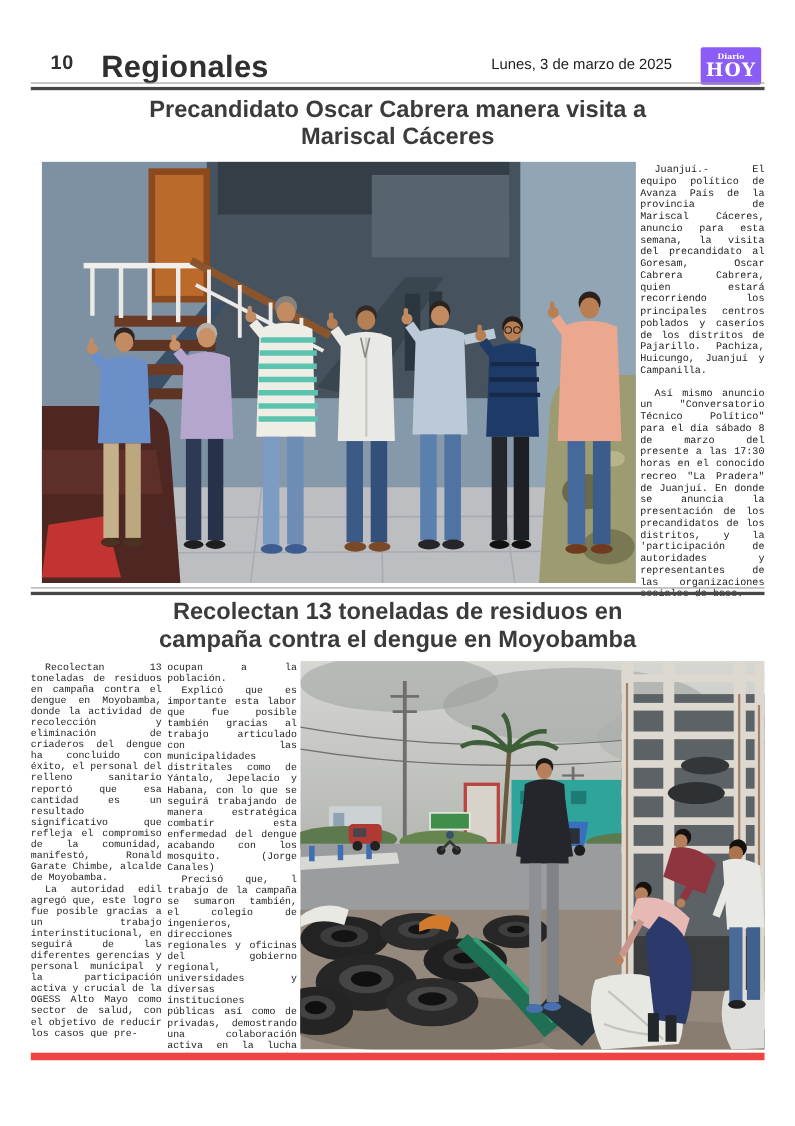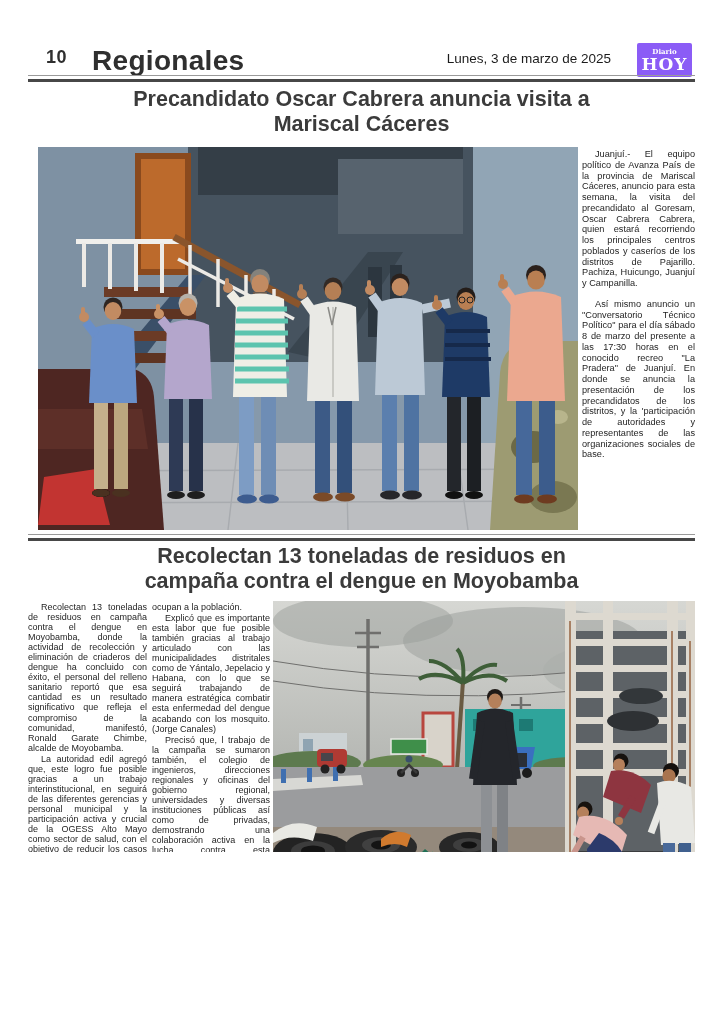--- a/index.html
+++ b/index.html
@@ -1,36 +1,36 @@
 <!DOCTYPE html>
 <html><head>
 <meta charset="utf-8">
 <style>
   html,body{margin:0;padding:0;background:#fff;}
-  .page{position:relative;width:723px;height:852px;background:#fff;overflow:hidden;
+  .page{position:relative;width:723px;height:964px;background:#fff;overflow:hidden;
         font-family:"Liberation Sans",sans-serif;color:#222;}
   .abs{position:absolute;}
   
   .pgnum{left:46px;top:47px;font-size:18px;font-weight:bold;color:#2f2f2f;letter-spacing:.5px;}
   .section{left:92px;top:45px;font-size:28px;font-weight:bold;color:#2f2f2f;letter-spacing:.3px;}
   .date{right:112px;top:51px;font-size:13.5px;color:#1c1c1c;font-stretch:condensed;}
   .logo{left:637px;top:43px;width:55px;height:34px;background:#8b5cf6;border-radius:2px;
         display:flex;flex-direction:column;align-items:center;justify-content:center;line-height:1;}
   .logo .small{color:#fff;font-size:7px;font-weight:bold;font-family:"DejaVu Serif",serif;margin-bottom:1px;}
   .logo .big{color:#fff;font-size:17px;font-weight:bold;font-family:"DejaVu Serif",serif;letter-spacing:1px;text-align:center;}
   
   .rule{left:28px;width:667px;height:3px;border-top:1px solid #9a9a9a;border-bottom:3px solid #474747;}
   .rule1{top:75px;} .rule2{top:534px;}
   
   .headline{left:28px;width:667px;text-align:center;font-weight:bold;color:#3B3B3B;
             font-size:21.5px;line-height:25px;}
   .hl1{top:87px;} .hl2{top:544px;}
   .headline span{display:inline-block;max-width:505px;}
   
-  .col{font-size:9.2px;line-height:10.75px;text-align:justify;color:#1e1e1e;}
+  .col{font-size:9.2px;line-height:10.75px;text-align:justify;color:#1e1e1e;font-family:Liberation Mono, monospace;}
   .col p{margin:0 0 10px 0;}
   .col p.ind{text-indent:13px;}
   .a1col{left:582px;top:149px;width:113px;height:386px;}
   .a2col{top:602px;width:119px;font-size:9px;line-height:10.05px;}
   .a2c1{left:28px;} .a2c2{left:152px;width:118px;}
   .a2col p{margin:0 0 1px 0;}
   
   .photo{display:block;}
   .ph1{left:38px;top:147px;} .ph2{left:273px;top:601px;}
   
@@ -45,21 +45,21 @@
 
   <span class="abs pgnum">10</span>
   <span class="abs section">Regionales</span>
   <span class="abs date">Lunes, 3 de marzo de 2025</span>
   <div class="abs logo">
     <span class="small">Diario</span>
     <span class="big">HOY</span>
   </div>
   <div class="abs rule rule1"></div>
 
-  <div class="abs headline hl1"><span>Precandidato Oscar Cabrera anuncia visita a Mariscal Cáceres</span></div>
+  <div class="abs headline hl1"><span>Precandidato Oscar Cabrera manera visita a Mariscal Cáceres</span></div>
 
   <svg class="abs photo ph1" width="540" height="383" viewBox="0 0 540 383" role="img">
 
     <g>
       <rect x="0" y="0" width="540" height="383" fill="#8699ab"></rect>
       <rect x="0" y="0" width="160" height="300" fill="#7e91a3"></rect>
       <rect x="430" y="0" width="110" height="300" fill="#91a5b5"></rect>
       <rect x="150" y="0" width="285" height="215" fill="#46535f"></rect>
       <rect x="160" y="0" width="265" height="48" fill="#343e47"></rect>
       <rect x="300" y="12" width="125" height="75" fill="#57636e"></rect>

